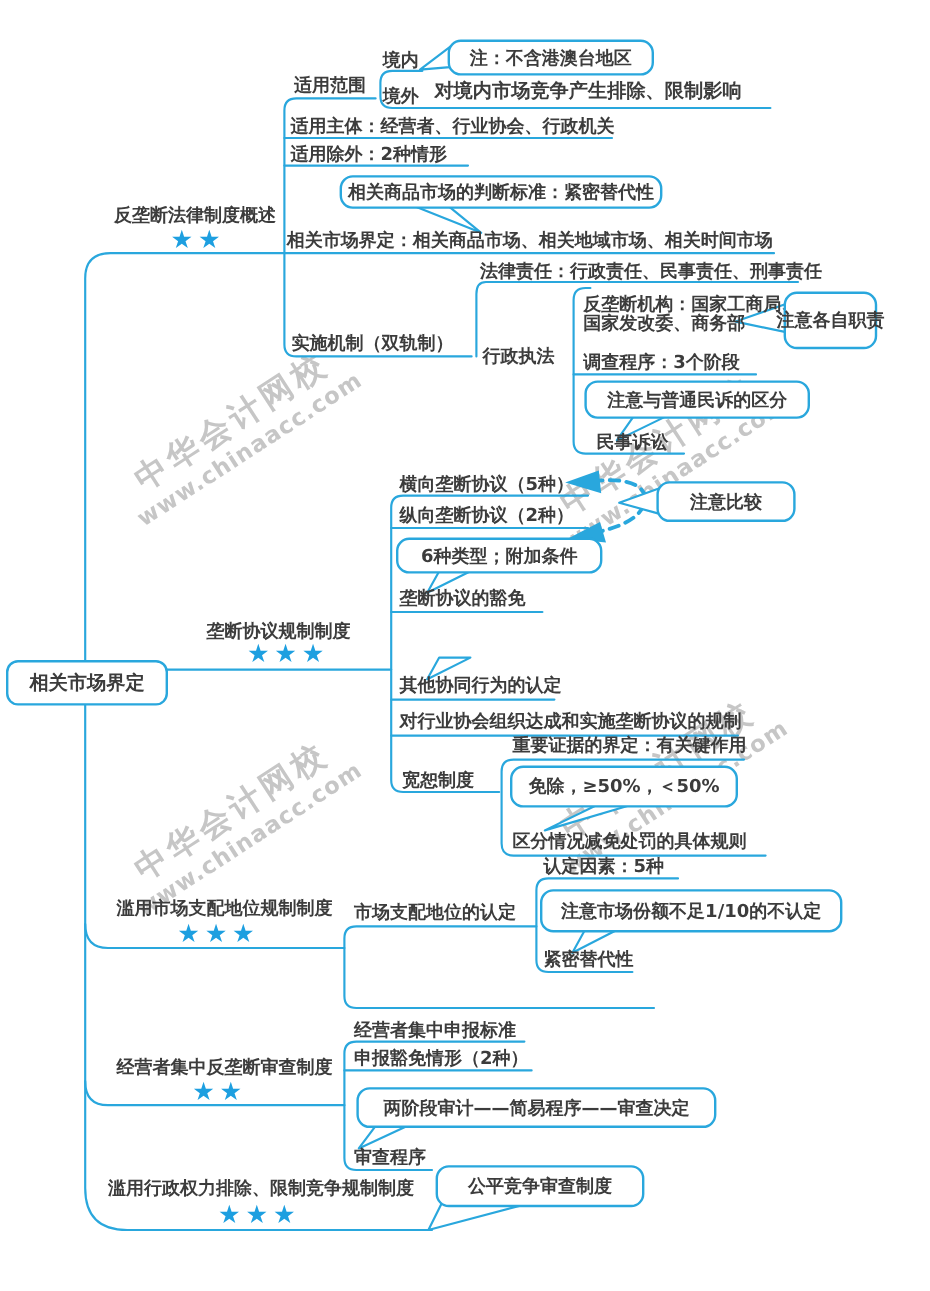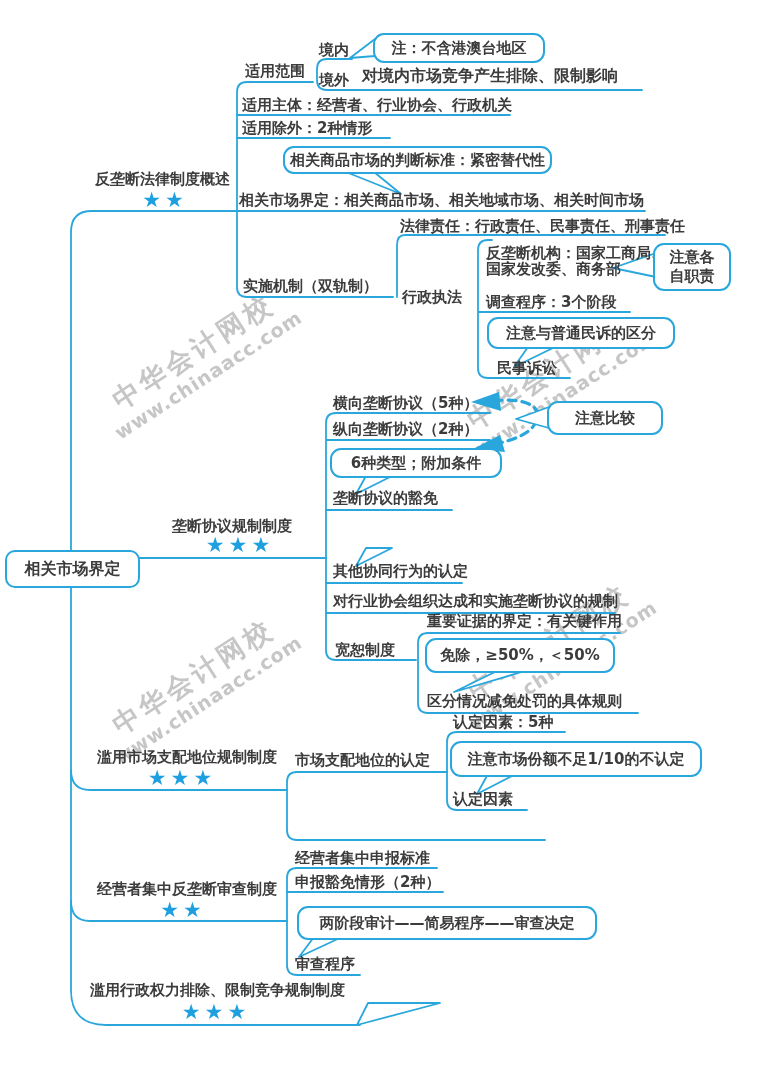--- a/index.html
+++ b/index.html
@@ -7,21 +7,21 @@
           font-family:"DejaVu Sans",sans-serif;color:#3c3c3c;}
   svg.wires{position:absolute;left:0;top:0;z-index:2;}
   .node{position:absolute;z-index:3;font-size:15px;font-weight:bold;white-space:nowrap;line-height:18px;}
   .node.sm16{font-size:16px;}
   .branch-label{position:absolute;z-index:3;font-size:15px;font-weight:bold;white-space:nowrap;line-height:18px;}
   .stars{position:absolute;z-index:3;color:#1d9fe0;font-size:21px;line-height:24px;
          letter-spacing:4px;text-align:center;font-weight:bold;}
   .callout{position:absolute;z-index:4;border:2px solid #29a7dd;border-radius:11px;background:#fff;
            display:flex;align-items:center;justify-content:center;font-size:15px;font-weight:bold;
            white-space:nowrap;box-sizing:border-box;}
-  .callout.lines2{flex-direction:column;line-height:19px;}
+  .callout.lines2{flex-direction:row;line-height:19px;}
   .rootbox{position:absolute;z-index:4;border:2px solid #29a7dd;border-radius:10px;background:#fff;
            display:flex;align-items:center;justify-content:center;font-size:16px;font-weight:bold;
            box-sizing:border-box;}
   .agency{line-height:16px;}
   .agency span{display:block;}
   .watermark{position:absolute;z-index:1;width:230px;text-align:center;color:#c6c6c6;
              transform:rotate(-33deg);font-weight:bold;}
   .wm-name{font-size:27px;letter-spacing:4px;line-height:30px;}
   .wm-url{font-size:19px;letter-spacing:1px;line-height:24px;}
 </style>
@@ -139,25 +139,26 @@
   <div class="node" style="left:427px;top:612px">重要证据的界定：有关键作用</div>
   <div class="node" style="left:335px;top:641px">宽恕制度</div>
   <div class="callout" style="left:425px;top:638px;width:190px;height:35px">免除，≥50%，＜50%</div>
   <div class="node" style="left:427px;top:692px">区分情况减免处罚的具体规则</div>
 
   <div class="branch-label" style="left:97px;top:748px">滥用市场支配地位规制制度</div>
   <div class="stars" style="left:122px;top:766px;width:120px">★★★</div>
   <div class="node" style="left:453px;top:713px">认定因素：5种</div>
   <div class="node" style="left:295px;top:751px">市场支配地位的认定</div>
   <div class="callout" style="left:450px;top:741px;width:252px;height:36px">注意市场份额不足1/10的不认定</div>
-  <div class="node" style="left:453px;top:790px">认定因素</div>
+  <div class="node" style="left:453px;top:790px">紧密替代性</div>
 
   <div class="branch-label" style="left:97px;top:880px">经营者集中反垄断审查制度</div>
   <div class="stars" style="left:123px;top:898px;width:120px">★★</div>
   <div class="node" style="left:295px;top:849px">经营者集中申报标准</div>
   <div class="node" style="left:295px;top:873px">申报豁免情形（2种）</div>
   <div class="callout" style="left:297px;top:906px;width:300px;height:34px">两阶段审计——简易程序——审查决定</div>
   <div class="node" style="left:295px;top:955px">审查程序</div>
 
   <div class="branch-label" style="left:90px;top:981px">滥用行政权力排除、限制竞争规制制度</div>
   <div class="stars" style="left:156px;top:1000px;width:120px">★★★</div>
+  <div class="callout" style="left:363px;top:971px;width:174px;height:35px">公平竞争审查制度</div>
 
 </div>
 
 </body></html>

